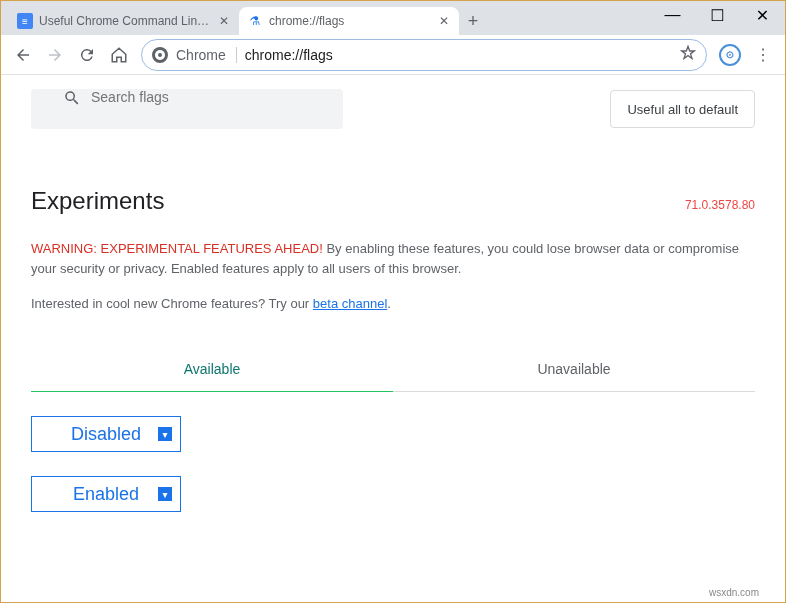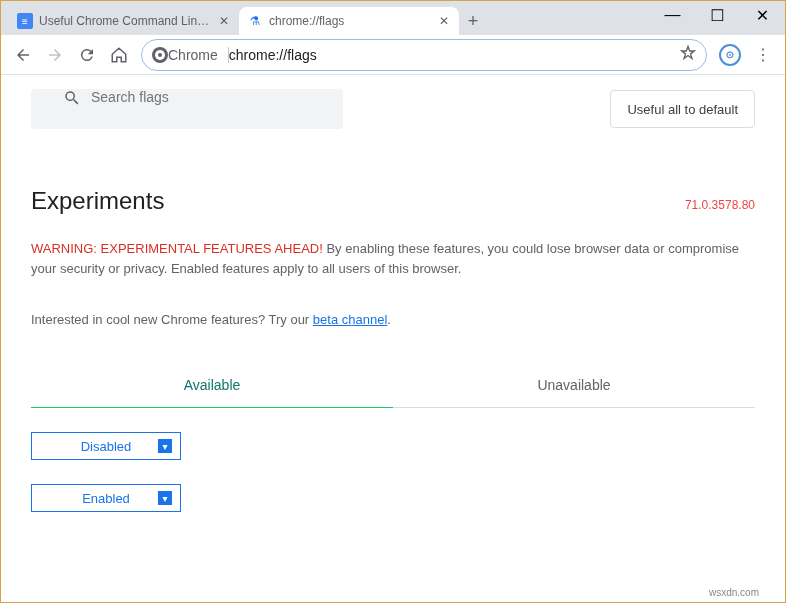--- a/index.html
+++ b/index.html
@@ -13,21 +13,21 @@
     .tab-icon { width: 16px; height: 16px; display: flex; align-items: center; justify-content: center; border-radius: 2px; flex-shrink: 0; }
     .tab-title { flex: 1; white-space: nowrap; overflow: hidden; text-overflow: ellipsis; }
     .tab-close { width: 14px; height: 14px; display: flex; align-items: center; justify-content: center; cursor: pointer; }
     .new-tab { width: 28px; height: 28px; display: flex; align-items: center; justify-content: center; font-size: 18px; color: #5f6368; }
     .win-controls { display: flex; align-self: flex-start; }
     .win-btn { width: 45px; height: 28px; display: flex; align-items: center; justify-content: center; color: #000; }
     
     .toolbar { height: 40px; background: #fff; display: flex; align-items: center; padding: 0 8px; gap: 4px; border-bottom: 1px solid #e0e0e0; }
     .nav-btn { width: 28px; height: 28px; display: flex; align-items: center; justify-content: center; color: #5f6368; border-radius: 50%; }
     .nav-btn.disabled { color: #bdc1c6; }
-    .omnibox { flex: 1; height: 32px; border: 1px solid #9dbce3; border-radius: 16px; display: flex; align-items: center; padding: 0 10px; gap: 0; margin: 0 4px; }
+    .omnibox { flex: 1; height: 32px; border: 1px solid #9dbce3; border-radius: 16px; display: flex; align-items: center; padding: 0 10px; gap: 8px; margin: 0 4px; }
     .omnibox-icon { width: 16px; height: 16px; background: #5f6368; border-radius: 50%; display: flex; align-items: center; justify-content: center; }
     .omnibox-label { color: #5f6368; font-size: 14px; border-right: 1px solid #ccc; padding-right: 10px; }
     .omnibox-input { flex: 1; border: none; outline: none; font-size: 14px; color: #202124; }
     .star-btn { color: #5f6368; }
     .right-icon { width: 22px; height: 22px; border: 2px solid #4a90d9; border-radius: 50%; margin: 0 4px; display:flex; align-items:center; justify-content:center; font-size:10px; color:#4a90d9; font-weight:bold; }
     .menu-btn { width: 28px; height: 28px; display: flex; align-items: center; justify-content: center; color: #5f6368; }
     
     .page { height: calc(100% - 74px); overflow-y: scroll; padding: 0; position: relative; }
     .page::-webkit-scrollbar { width: 16px; }
     .page::-webkit-scrollbar-track { background: #f1f1f1; }
@@ -40,33 +40,33 @@
     .reset-btn { height: 38px; padding: 0 16px; border: 1px solid #dadce0; background: #fff; border-radius: 4px; font-size: 13px; color: #3c4043; cursor: pointer; }
     
     .content { padding: 0 30px; }
     .heading-row { display: flex; align-items: baseline; margin-top: 58px; }
     .heading-row h1 { font-size: 24px; font-weight: 400; color: #202124; flex: 1; }
     .version { font-size: 12px; color: #ef4444; }
     
     .warning-block { margin-top: 24px; font-size: 13px; line-height: 1.5; color: #5f6368; }
     .warning-red { color: #d93025; }
     
-    .beta-line { margin-top: 34px; font-size: 13px; color: #5f6368; }
+    .beta-line { margin-top: 18px; font-size: 13px; color: #5f6368; }
     .beta-link { color: #1a73e8; text-decoration: underline; }
     
     .tab-row { display: flex; margin-top: 36px; border-bottom: 1px solid #dadce0; }
     .flag-tab { flex: 1; text-align: center; padding: 14px 0; font-size: 14px; color: #5f6368; cursor: pointer; }
     .flag-tab.selected { color: #0f766e; border-bottom: 1px solid #22c55e; margin-bottom: -1px; }
     
     .flag-item { display: flex; gap: 20px; padding: 24px 0 0 0; }
     .flag-text { flex: 1; }
     .flag-title { font-size: 14px; font-weight: 600; color: #202124; margin-bottom: 4px; }
     .flag-desc { font-size: 13px; color: #5f6368; line-height: 1.45; margin-bottom: 4px; }
     .flag-anchor { font-size: 13px; color: #5f6368; text-decoration: underline; }
-    .flag-select { width: 150px; height: 28px; border: 1px solid #1a73e8; color: #1a73e8; font-size: 13px; text-align: center; display: flex; align-items: center; justify-content: center; position: relative; align-self: center; cursor: pointer; }
+    .flag-select { width: 150px; height: 36px; border: 1px solid #1a73e8; color: #1a73e8; font-size: 18px; text-align: center; display: flex; align-items: center; justify-content: center; position: relative; align-self: center; cursor: pointer; }
     .flag-select::after { content: "▾"; position: absolute; right: 8px; background: #1a73e8; color: #fff; width: 14px; height: 14px; font-size: 10px; display: flex; align-items: center; justify-content: center; }
     
     .watermark { position: absolute; bottom: 4px; right: 26px; font-size: 10px; color: #888; z-index: 10; }
   </style>
 </head>
 <body>
 
 <div class="title-bar">
   <div class="tabs-area">
     <div class="tab inactive">

